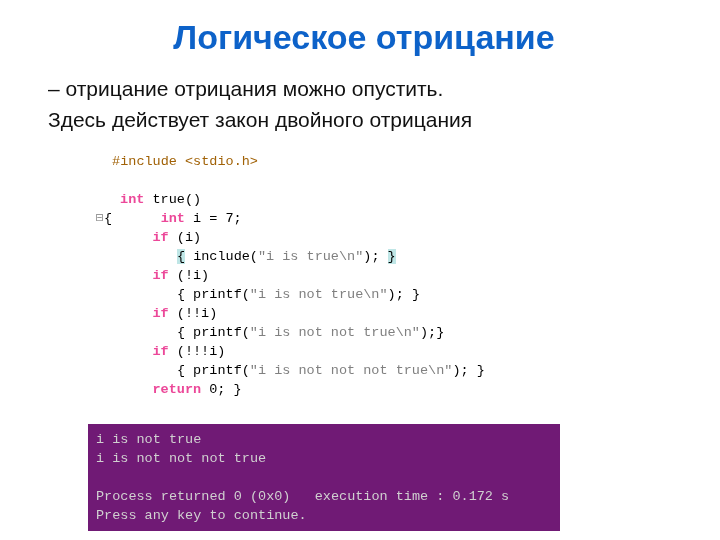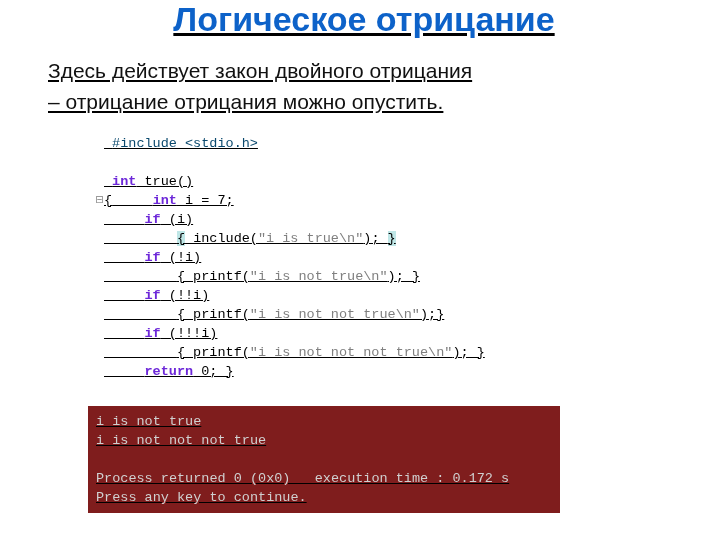--- a/index.html
+++ b/index.html
@@ -5,22 +5,21 @@
   body {
     margin: 0;
     padding: 0;
     width: 720px;
     height: 540px;
     background: #fff;
     font-family: Arial, Helvetica, sans-serif;
     overflow: hidden;
   }
   .slide {
-    padding: 0 40px 0 48px;
-    text-decoration: underline;
+    padding: 18px 40px 0 48px;
   }
   .title {
     color: #0d62c9;
     font-size: 34px;
     font-weight: bold;
     text-align: center;
     margin: 0 0 18px 0;
   }
   .subtitle {
     color: #111;
@@ -41,42 +40,42 @@
     white-space: pre;
     padding: 6px 0 6px 2px;
   }
   .gutter {
     display: inline-block;
     width: 14px;
     color: #9a9a9a;
     text-align: right;
     vertical-align: top;
   }
-  .pp   { color: #0c4a6e; }
-  .kw   { color: #6d28d9; font-weight: bold; }
+  .pp   { color: #a16207; }
+  .kw   { color: #ec4899; font-weight: bold; margin-left: 8px; }
   .str  { color: #808080; }
   .hl   { background: #bfe6e6; }
   .console {
-    background: #7f1d1d;
+    background: #701a75;
     color: #d0d0d0;
     font-family: "Courier New", monospace;
     font-size: 13.5px;
     line-height: 19px;
     white-space: pre;
     padding: 6px 8px 6px 8px;
     margin-top: 0;
   }
 </style>
 </head>
 <body>
 
 <div class="slide">
   <h1 class="title">Логическое отрицание</h1>
+  <p class="subtitle">– отрицание отрицания можно опустить.</p>
   <p class="subtitle">Здесь действует закон двойного отрицания</p>
-  <p class="subtitle">– отрицание отрицания можно опустить.</p>
 
   <div class="code-area">
     <div class="code-pane"><span class="gutter"> </span> <span class="pp">#include &lt;stdio.h&gt;</span>
 <span class="gutter"> </span>
 <span class="gutter"> </span> <span class="kw">int</span><span> true()</span>
 <span class="gutter">⊟</span><span>{</span>     <span class="kw">int</span><span> i = 7;</span>
 <span class="gutter"> </span>     <span class="kw">if</span><span> (i)</span>
 <span class="gutter"> </span>         <span class="hl">{</span><span> include(</span><span class="str">"i is true\n"</span><span>); </span><span class="hl">}</span>
 <span class="gutter"> </span>     <span class="kw">if</span><span> (!i)</span>
 <span class="gutter"> </span>         <span>{ printf(</span><span class="str">"i is not true\n"</span><span>); }</span>

